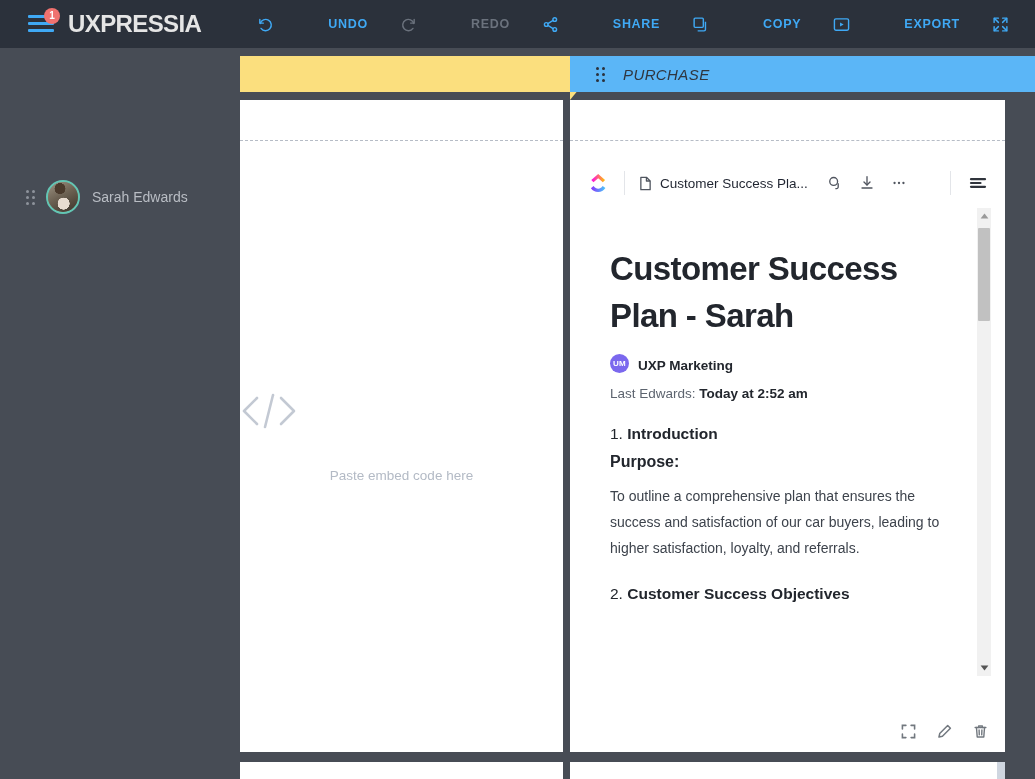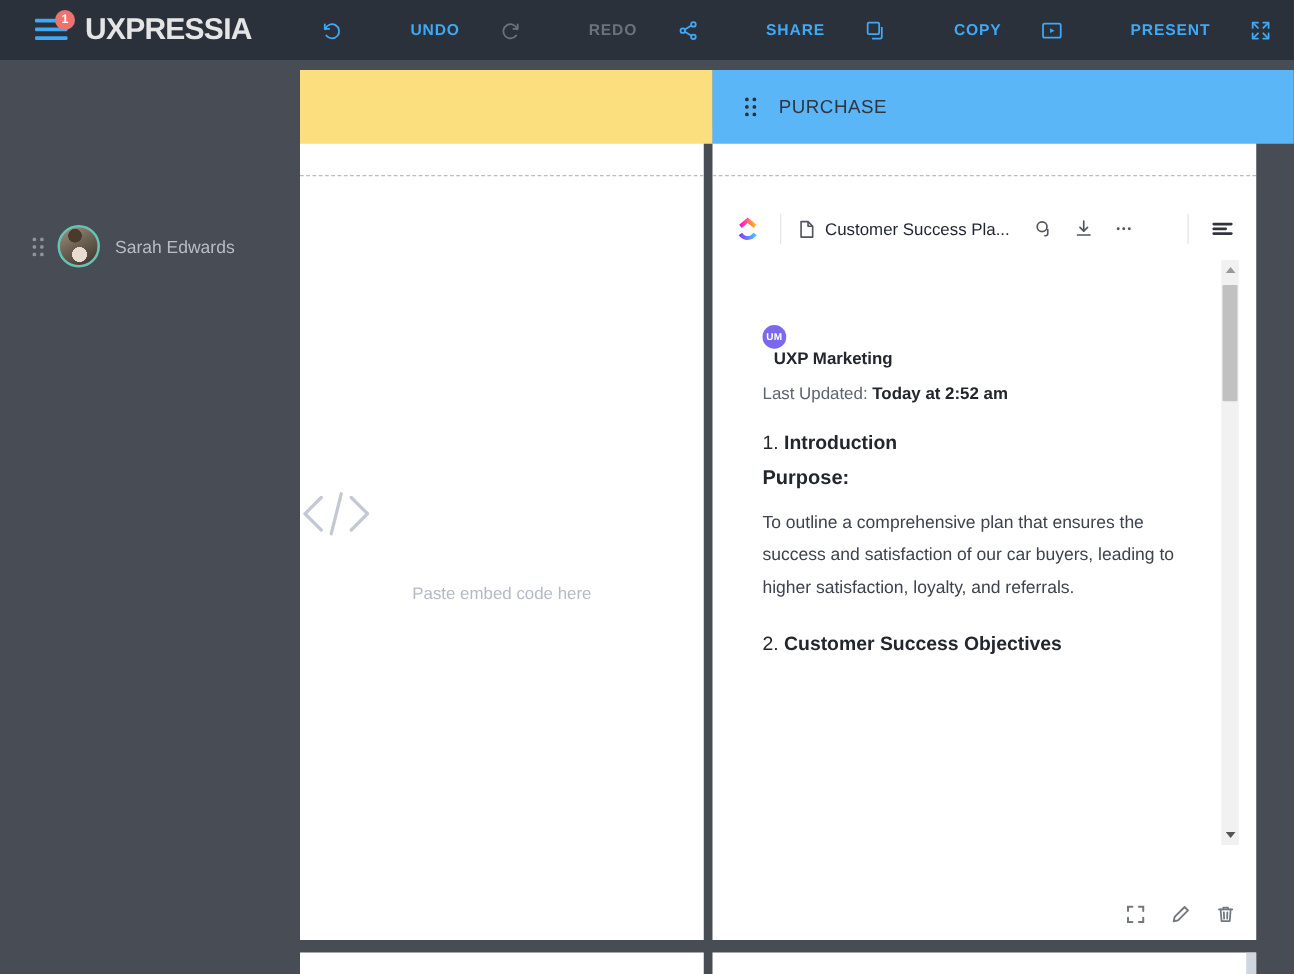--- a/index.html
+++ b/index.html
@@ -102,22 +102,22 @@
     font-size: 14px;
   }
 
   
   .stage-strip {
     position: absolute; left: 240px; top: 56px;
     width: 795px; height: 44px;
     z-index: 30;
   }
   .stage {
-    position: absolute; top: 0; height: 59px;
-    display: flex; align-items: center;
+    position: absolute; top: 0; height: 36px;
+    display: flex; align-items: center; font-style: italic;
   }
   .stage-prev {
     left: 0; width: 330px;
     background: #fbdf7e;
   }
   .stage-prev:after {
     content: ""; position: absolute; left: 100%; top: 0;
     border-top: 22px solid transparent;
     border-bottom: 22px solid transparent;
     border-left: 18px solid #fbdf7e;
@@ -194,21 +194,21 @@
     width: 421px; height: 468px;
     overflow: hidden;
     padding: 38px 30px 0 40px;
     color: #2a2e35;
   }
   .doc-title {
     font-size: 33px; line-height: 1.42;
     font-weight: bold; letter-spacing: -0.6px;
     color: #22262d;
   }
-  .doc-author { display: flex; align-items: flex-start; margin-top: 14px; flex-direction: column; }
+  .doc-author { display: flex; align-items: flex-end; margin-top: 14px; }
   .author-chip {
     width: 19px; height: 19px; border-radius: 50%;
     background: #7b68ee; color: #fff;
     font-size: 8px; font-weight: bold;
     display: flex; align-items: center; justify-content: center;
     letter-spacing: 0.2px;
   }
   .author-name { margin-left: 9px; font-size: 13.5px; font-weight: bold; color: #22262d; }
   .doc-updated { margin-top: 13px; font-size: 13.5px; color: #5d646f; }
   .doc-updated b { color: #22262d; }
@@ -319,21 +319,21 @@
       <span class="lbl">COPY</span>
     </div>
 
     <div class="tb-item">
       <span class="ic">
         <svg width="17" height="17" viewBox="0 0 24 24" fill="none" stroke="#3fa9f5" stroke-width="2" stroke-linejoin="round">
           <rect x="2" y="4" width="20" height="16" rx="2"></rect>
             <path d="M10 9.3l5 2.7-5 2.7z" fill="#3fa9f5" stroke="none"></path>
         </svg>
       </span>
-      <span class="lbl">PRESENT</span>
+      <span class="lbl">EXPORT</span>
     </div>
 
     <div class="tb-item">
       <span class="ic">
         <svg width="17" height="17" viewBox="0 0 24 24" fill="none" stroke="#3fa9f5" stroke-width="2" stroke-linecap="round" stroke-linejoin="round">
           <path d="M9 3H3v6"></path>
             <path d="M15 3h6v6"></path>
             <path d="M9 21H3v-6"></path>
             <path d="M15 21h6v-6"></path>
           <line x1="3.5" y1="3.5" x2="9" y2="9"></line>
@@ -470,28 +470,29 @@
           <svg width="20" height="18" viewBox="0 0 20 18" fill="none" stroke="#30343c" stroke-width="2.2" stroke-linecap="round">
             <line x1="3" y1="5.2" x2="17" y2="5.2"></line>
             <line x1="3" y1="9" x2="12.5" y2="9"></line>
             <line x1="3" y1="12.8" x2="17" y2="12.8"></line>
           </svg>
         </span>
       </span>
     </div>
 
     <div class="doc-body">
+      <div class="doc-title">Customer Success Plan - Sarah</div>
 
       <div class="doc-author">
         <span class="author-chip">UM</span>
         <span class="author-name">UXP Marketing</span>
       </div>
 
       <div class="doc-updated">
-        <span>Last Updated:</span>
+        <span>Last Edwards:</span>
         <b>Today at 2:52 am</b>
       </div>
 
       <div class="doc-h">
         <span>1.</span>
         <b>Introduction</b>
       </div>
       <div class="doc-sub">Purpose:</div>
       <div class="doc-p">To outline a comprehensive plan that ensures the success and satisfaction of our car buyers, leading to higher satisfaction, loyalty, and referrals.</div>
 

